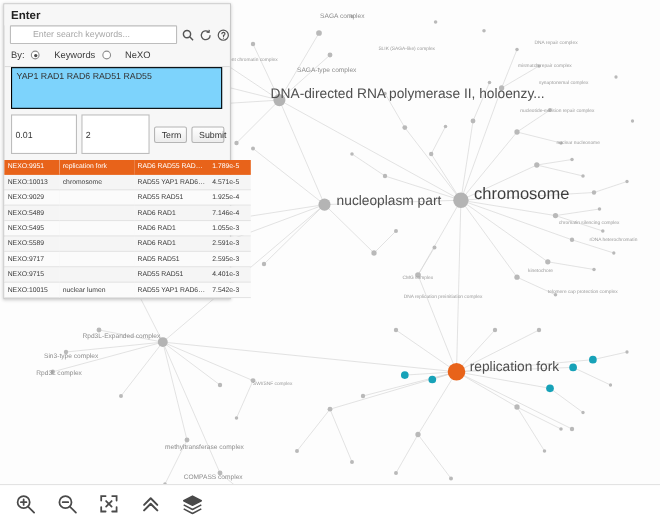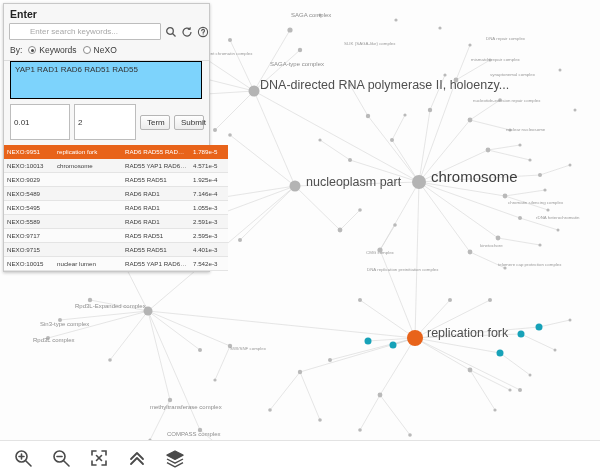--- a/index.html
+++ b/index.html
@@ -91,21 +91,21 @@
     justify-content: center;
   }
   .radio-row {
     display: flex;
     align-items: center;
     gap: 6px;
     padding: 1px 6px 5px 6px;
     font-size: 8.5px;
     color: #3a3a3a;
   }
-  .radio-item { display: flex; align-items: center; gap: 3px; }
+  .radio-item { display: flex; align-items: center; gap: 13px; }
   .radio-dot {
     width: 8px; height: 8px;
     border: 1px solid #8d8d8d;
     border-radius: 50%;
     background: #fff;
     box-sizing: border-box;
     position: relative;
   }
   .radio-dot.on::after {
     content: "";
@@ -426,21 +426,21 @@
 
     <div class="netlabel small" style="left:291px;top:12px">SAGA complex</div>
     <div class="netlabel tiny" style="left:344px;top:41px">SLIK (SAGA-like) complex</div>
     <div class="netlabel tiny" style="left:486px;top:36px">DNA repair complex</div>
     <div class="netlabel tiny" style="left:471px;top:57px">mismatch repair complex</div>
     <div class="netlabel tiny" style="left:490px;top:72px">synaptonemal complex</div>
     <div class="netlabel tiny" style="left:473px;top:98px">nucleotide-excision repair complex</div>
     <div class="netlabel tiny" style="left:506px;top:127px">nuclear nucleosome</div>
     <div class="netlabel small" style="left:270px;top:61px">SAGA-type complex</div>
     <div class="netlabel tiny" style="left:198px;top:51px">covalent chromatin complex</div>
-    <div class="netlabel big" style="left:260px;top:78px">DNA-directed RNA polymerase II, holoenzy...</div>
+    <div class="netlabel big" style="left:246px;top:78px">DNA-directed RNA polymerase II, holoenzy...</div>
     <div class="netlabel big" style="left:306px;top:175px">nucleoplasm part</div>
     <div class="netlabel huge" style="left:431px;top:168px">chromosome</div>
     <div class="netlabel tiny" style="left:508px;top:200px">chromatin silencing complex</div>
     <div class="netlabel tiny" style="left:536px;top:215px">rDNA heterochromatin</div>
     <div class="netlabel small" style="left:82px;top:202px">H4/H2A histone acetyltransferase complex</div>
     <div class="netlabel tiny" style="left:75px;top:184px">nucleosome-binding complex</div>
     <div class="netlabel mid" style="left:126px;top:242px">nuclear chromatin</div>
     <div class="netlabel tiny" style="left:366px;top:250px">CMG complex</div>
     <div class="netlabel tiny" style="left:367px;top:267px">DNA replication preinitiation complex</div>
     <div class="netlabel tiny" style="left:480px;top:243px">kinetochore</div>

